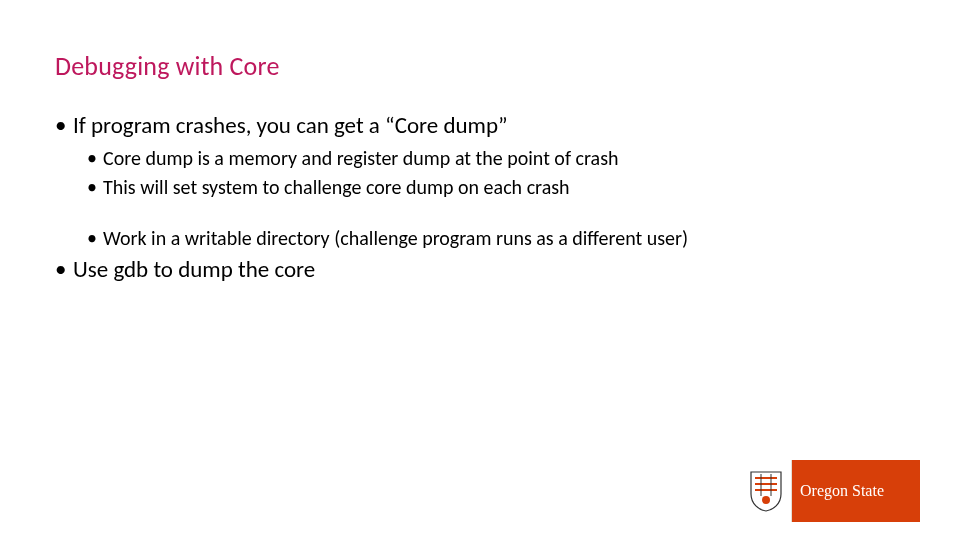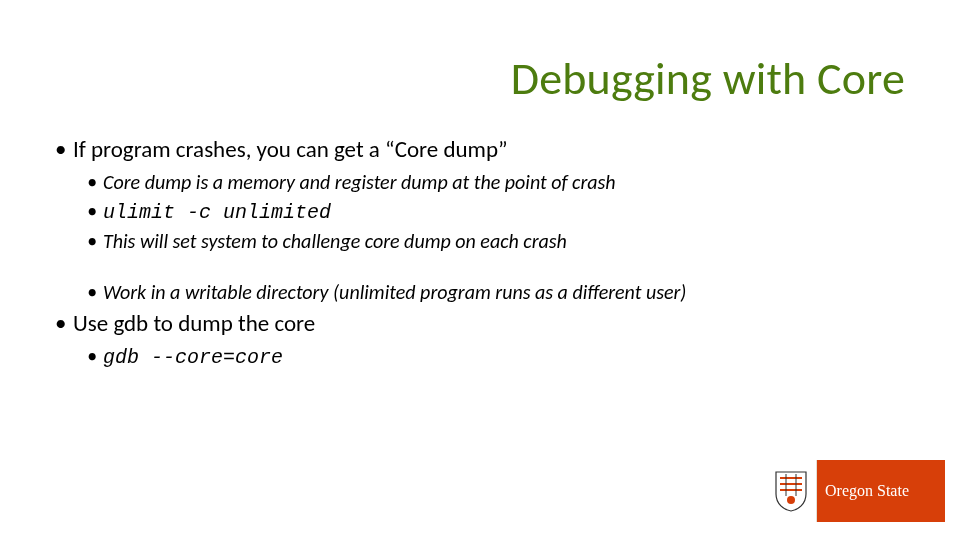--- a/index.html
+++ b/index.html
@@ -8,46 +8,44 @@
       height: 540px;
       background: #fff;
       font-family: Calibri, "Segoe UI", Arial, sans-serif;
       position: relative;
       overflow: hidden;
     }
     .slide {
       padding: 50px 55px 0 55px;
     }
     .title {
-      color: #4d7c0f;
-      font-size: 46px;
+      color: #be185d;
+      font-size: 26px;
       font-weight: 400;
       margin-bottom: 28px;
       letter-spacing: 0.2px;
-      text-align: right;
     }
     ul { list-style: none; }
     .lvl1 > li {
       position: relative;
       padding-left: 18px;
       font-size: 23px;
       color: #000;
       line-height: 1.35;
       margin-bottom: 2px;
     }
     .lvl1 > li::before {
       content: "•";
       position: absolute;
       left: 0;
       top: 0;
     }
     .lvl2 {
       margin-left: 14px;
       margin-top: 4px;
-      font-style: italic;
     }
     .lvl2 > li {
       position: relative;
       padding-left: 16px;
       font-size: 20px;
       line-height: 1.35;
       margin-bottom: 2px;
     }
     .lvl2 > li::before {
       content: "•";
@@ -72,21 +70,21 @@
       left: 0;
       top: 0;
     }
     .mono {
       font-family: "Courier New", Courier, monospace;
     }
     .gap { height: 18px; }
     .small-tail { font-size: 15px; }
     .logo {
       position: absolute;
-      right: 15px;
+      right: 40px;
       bottom: 18px;
       width: 180px;
       height: 62px;
       display: flex;
       align-items: stretch;
       box-shadow: 0 0 0 1px #d8d3c8 inset;
       background: #fff;
     }
     .logo-crest {
       width: 52px;
@@ -114,35 +112,31 @@
 <body>
 
 <div class="slide">
   <h1 class="title">Debugging with Core</h1>
 
   <ul class="lvl1">
     <li>
       <span>If program crashes, you can get a “Core dump”</span>
       <ul class="lvl2">
         <li><span>Core dump is a memory and register dump at the point of crash</span></li>
-        <li><span class="mono">ulimit -c unlimited</span></li>
         <li><span>This will set system to challenge core dump on each crash</span></li>
       </ul>
       <div class="gap"></div>
       <ul class="lvl2">
         <li>
-          <span>Work in a writable directory (unlimited program runs as a different user)</span>
+          <span>Work in a writable directory (challenge program runs as a different user)</span>
         </li>
       </ul>
     </li>
     <li>
       <span>Use gdb to dump the core</span>
-      <ul class="lvl2">
-        <li><span class="mono">gdb --core=core</span></li>
-      </ul>
     </li>
   </ul>
 </div>
 
 <div class="logo">
   <div class="logo-crest">
     <svg width="34" height="42" viewBox="0 0 34 42">
       <path d="M2 2 H32 V24 C32 34 24 40 17 41 C10 40 2 34 2 24 Z" fill="#fff" stroke="#333" stroke-width="1.2"></path>
       <path d="M6 8 H28 M6 14 H28 M6 20 H28" stroke="#D73F09" stroke-width="2"></path>
       <path d="M12 4 L12 26 M22 4 L22 26" stroke="#333" stroke-width="1"></path>

